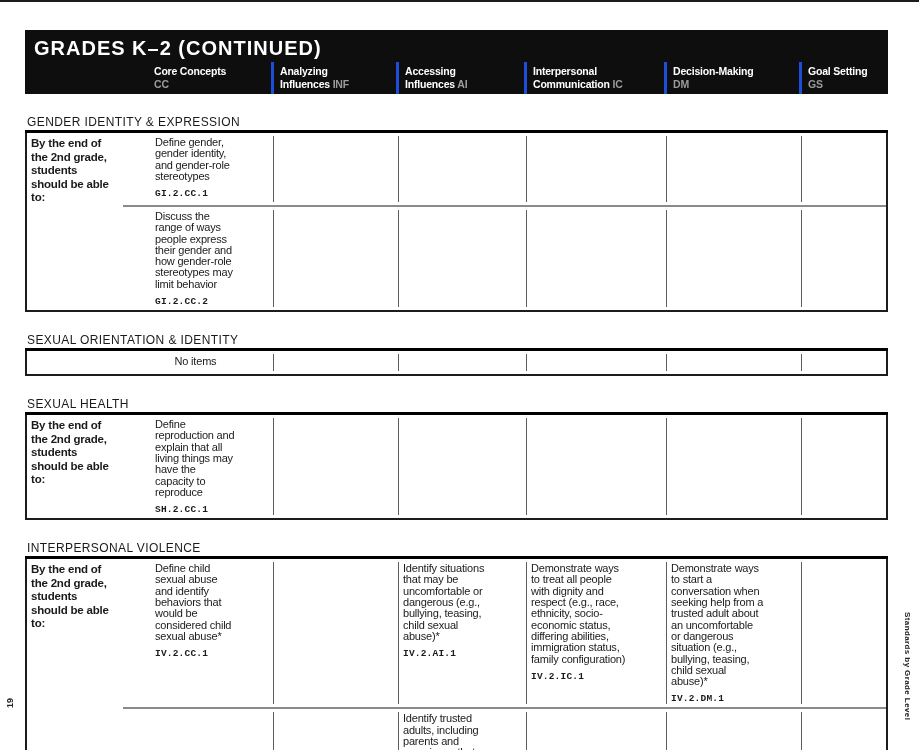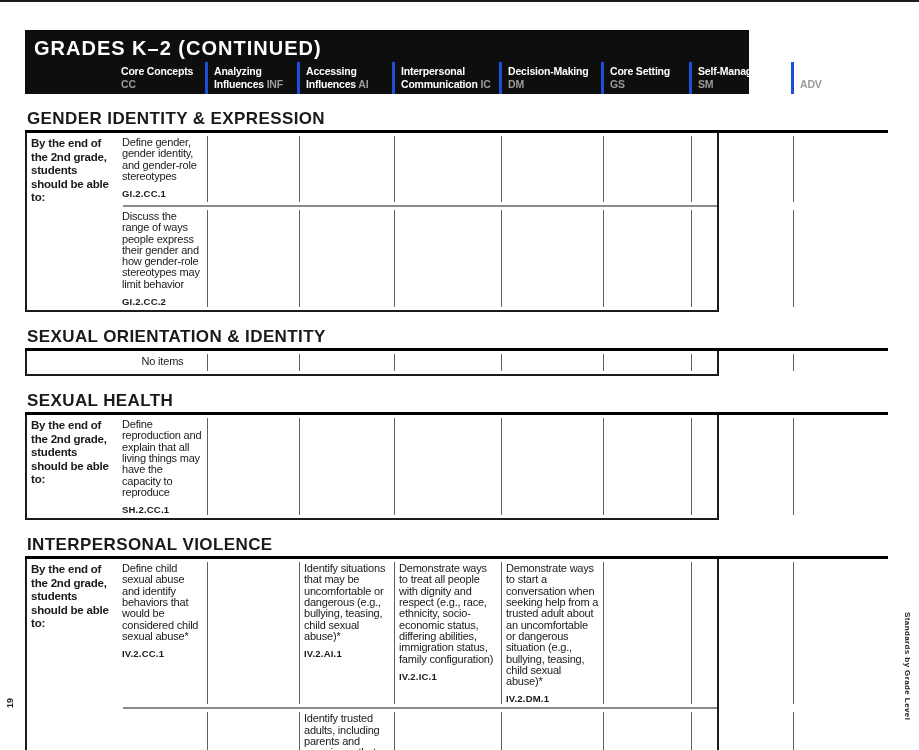--- a/index.html
+++ b/index.html
@@ -3,38 +3,38 @@
 <meta charset="utf-8">
 <style>
   * { box-sizing: border-box; margin: 0; padding: 0; }
   body { background:#fff; font-family:"Liberation Sans", sans-serif; color:#1a1a1a; }
   .page { position:relative; width:919px; height:750px; background:#ffffff; overflow:hidden; }
   .top-rule { position:absolute; top:0; left:0; width:919px; height:2px; background:#1c1c1c; }
 
   .content { position:absolute; left:25px; top:30px; width:863px; }
 
   
-  .bar { background:#0e0e0e; color:#fff; width:724px; }
+  .bar { background:#0e0e0e; color:#fff; width:863px; }
   .bar-title { font-size:20px; font-weight:bold; letter-spacing:1px; padding:7px 0 2px 9px; }
-  .grid9 { display:grid; grid-template-columns:90px 90px 92px 95px 107px 102px 88px 102px auto; }
+  .grid9 { display:grid; grid-template-columns:90px 90px 92px 95px 107px 102px 88px 102px auto;gap:33px; }
   .hrow { height:32px; }
   .hcell { font-size:10.5px; font-weight:bold; line-height:12.5px; padding:3px 2px 0 6px; letter-spacing:-0.2px; }
   .hcell.vline { border-left:3px solid #1d4ed8; }
   .hcode { color:#9b9b9b; }
 
   
-  .sec-heading { margin-top:14px; font-size:17px; font-weight:bold; letter-spacing:0.4px; padding:1px 0 1px 2px; border-bottom:3px solid #000; }
+  .sec-heading { margin-top:20px; font-size:12px; font-weight:normal; letter-spacing:0.4px; padding:1px 0 1px 2px; border-bottom:3px solid #000; }
 
   
-  .stable { border:2px solid #1c1c1c; border-top:none; width:694px; }
+  .stable { border:2px solid #1c1c1c; border-top:none; width:863px; }
   .trow { position:relative; }
   .cell { position:relative; padding:4px 4px 3px 5px; }
   .cell.vline::before { content:""; position:absolute; left:0; top:3px; bottom:3px; width:1px; background:#5e5e5e; }
   .ctext { font-size:11px; line-height:11.3px; letter-spacing:-0.2px; }
-  .ccode { font-size:9.5px; font-weight:bold; margin-top:6px; letter-spacing:0.2px; }
+  .ccode { font-size:9.5px; font-weight:bold; margin-top:6px; letter-spacing:0.2px;font-family:Liberation Mono, monospace; }
   .label-cell { font-size:11.5px; font-weight:bold; line-height:13.5px; padding:4px 1px 0 4px; letter-spacing:-0.2px; }
   .rowsep { height:2px; background:#8a8a8a; margin-left:96px; }
   .no-items .ctext { text-align:center; padding-top:1px; }
 
   .r-gi1 { min-height:72px; } .r-gi2 { min-height:98px; }
   .r-so  { min-height:23px; }
   .r-sh  { min-height:76px; }
   .r-iv1 { min-height:126px; } .r-iv2 { min-height:138px; }
 
   .sidebar-vertical { position:absolute; right:7px; bottom:30px; writing-mode:vertical-rl; font-size:8px; font-weight:bold; letter-spacing:0.4px; color:#222; }
@@ -66,21 +66,21 @@
         </div>
         <div class="hcell vline">
           <div><span>Interpersonal</span> <span class="hcode"></span></div>
           <div><span>Communication</span> <span class="hcode">IC</span></div>
         </div>
         <div class="hcell vline">
           <div><span>Decision-Making</span> <span class="hcode"></span></div>
           <div><span></span> <span class="hcode">DM</span></div>
         </div>
         <div class="hcell vline">
-          <div><span>Core Setting</span> <span class="hcode"></span></div>
+          <div><span>Goal Setting</span> <span class="hcode"></span></div>
           <div><span></span> <span class="hcode">GS</span></div>
         </div>
         <div class="hcell vline">
           <div><span>Self-Management</span> <span class="hcode"></span></div>
           <div><span></span> <span class="hcode">SM</span></div>
         </div>
         <div class="hcell vline">
           <div><span>Discuss</span> <span class="hcode">ADV</span></div>
           <div><span></span> <span class="hcode"></span></div>
         </div>

